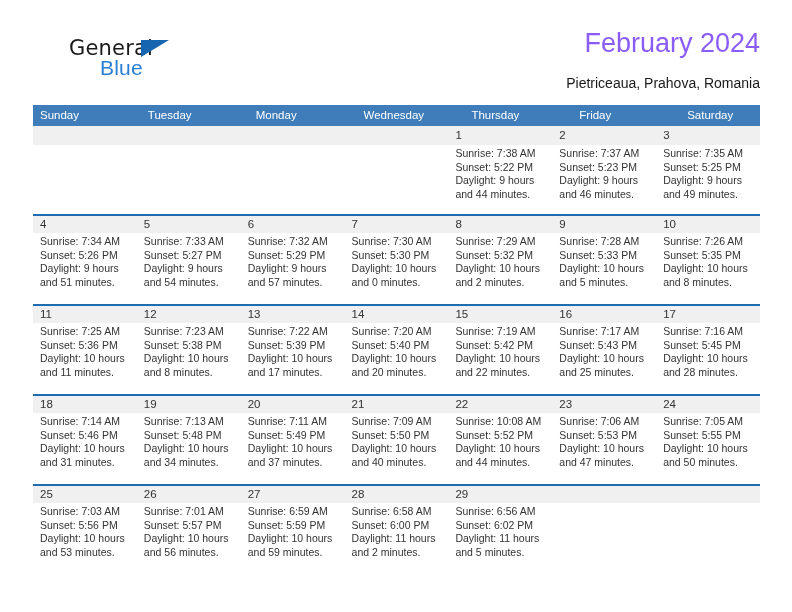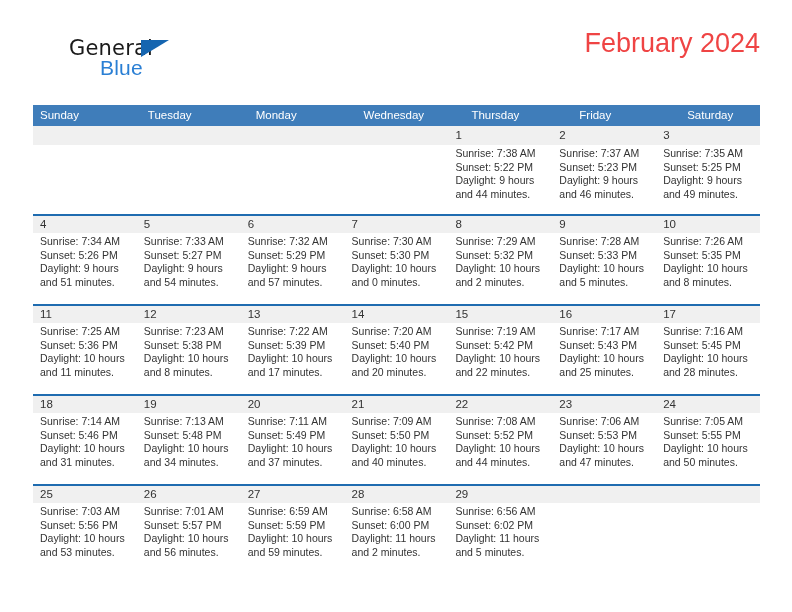--- a/index.html
+++ b/index.html
@@ -62,21 +62,21 @@
     font-size: 21px;
     letter-spacing: 0.2px;
     color: #2a7fd4;
     font-family: Liberation Sans, sans-serif;
   }
   .title {
     position: absolute;
     right: 0;
     top: 0;
     font-size: 27px;
-    color: #ef4444;
+    color: #8b5cf6;
     text-align: right;
     white-space: nowrap;
     font-family: "Liberation Sans", sans-serif;
   }
   .subtitle {
     position: absolute;
     right: 0;
     top: 47px;
     font-size: 14px;
     color: #1a1a1a;
@@ -159,20 +159,21 @@
 
 <div class="page">
 
   <div class="top">
     <div class="logo">
       <span class="logo-general">General</span>
       <span class="logo-tri"></span>
       <span class="logo-blue">Blue</span>
     </div>
     <div class="title">February 2024</div>
+    <div class="subtitle">Pietriceaua, Prahova, Romania</div>
   </div>
 
   <div class="cal">
     <div class="weekdays">
         <div class="weekday">Sunday</div>
         <div class="weekday">Tuesday</div>
         <div class="weekday">Monday</div>
         <div class="weekday">Wednesday</div>
         <div class="weekday">Thursday</div>
         <div class="weekday">Friday</div>
@@ -353,21 +354,21 @@
               <div class="dayline">Daylight: 10 hours</div>
               <div class="dayline">and 37 minutes.</div>
             </div>
             <div class="daycell">
               <div class="dayline">Sunrise: 7:09 AM</div>
               <div class="dayline">Sunset: 5:50 PM</div>
               <div class="dayline">Daylight: 10 hours</div>
               <div class="dayline">and 40 minutes.</div>
             </div>
             <div class="daycell">
-              <div class="dayline">Sunrise: 7:08 AM</div>
+              <div class="dayline">Sunrise: 10:08 AM</div>
               <div class="dayline">Sunset: 5:52 PM</div>
               <div class="dayline">Daylight: 10 hours</div>
               <div class="dayline">and 44 minutes.</div>
             </div>
             <div class="daycell">
               <div class="dayline">Sunrise: 7:06 AM</div>
               <div class="dayline">Sunset: 5:53 PM</div>
               <div class="dayline">Daylight: 10 hours</div>
               <div class="dayline">and 47 minutes.</div>
             </div>

